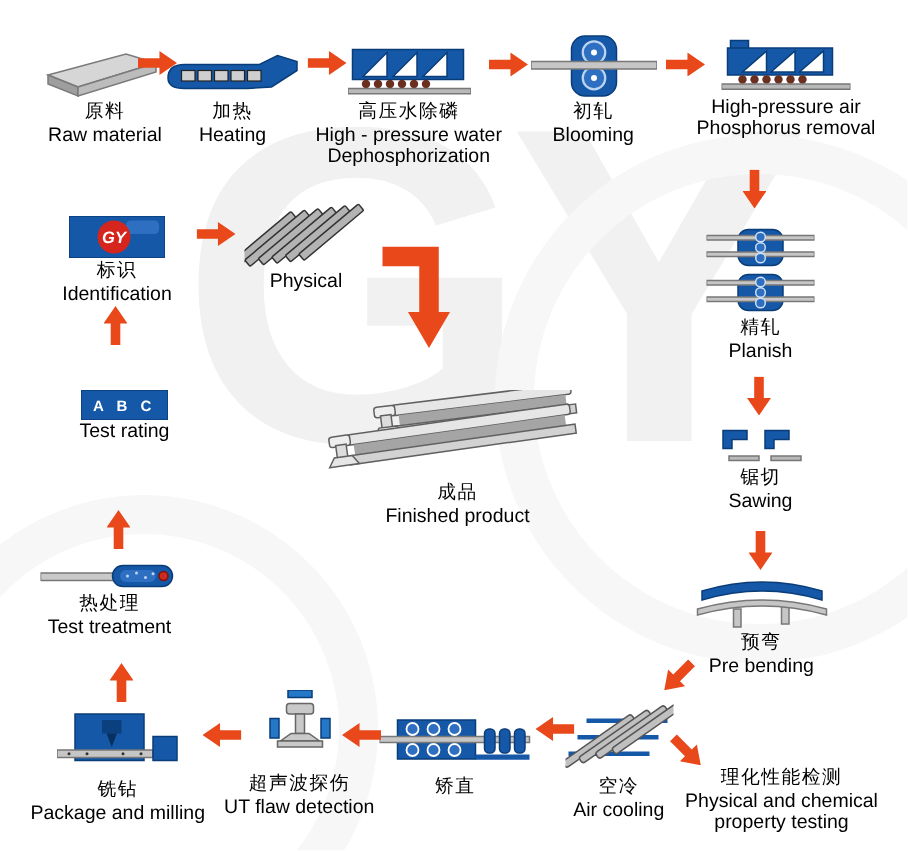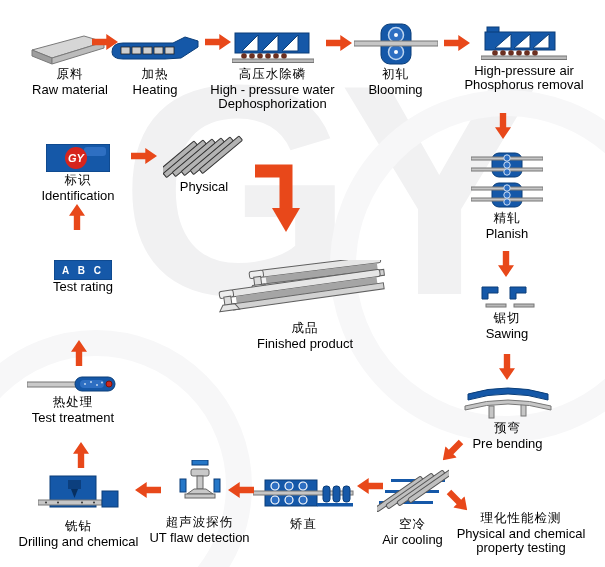--- a/index.html
+++ b/index.html
@@ -234,21 +234,21 @@
         <polygon points="33,15 40,15 36.5,24" fill="#072f60"></polygon>
         <rect x="0" y="26" width="64" height="5" fill="#c6c6c6" stroke="#777"></rect>
         <circle cx="8" cy="28.5" r="1" fill="#333"></circle>
           <circle cx="20" cy="28.5" r="1" fill="#333"></circle>
         <circle cx="44" cy="28.5" r="1" fill="#333"></circle>
           <circle cx="56" cy="28.5" r="1" fill="#333"></circle>
         <rect x="64" y="17" width="16" height="16" fill="#1558a8" stroke="#0a3d78"></rect>
       </svg>
     </div>
     <div class="cn">铣钻</div>
-    <div class="en">Drilling and chemical</div>
+    <div class="en">Package and milling</div>
   </div>
 
   <div class="step" style="left:8px;top:368px;width:130px;">
     <div class="icon-wrap" style="height:26px;">
       <svg width="92" height="20" viewBox="0 0 92 20">
         <rect x="0" y="8" width="58" height="5" fill="#c9c9c9" stroke="#777"></rect>
         <rect x="48" y="3" width="40" height="14" rx="7" fill="#1558a8" stroke="#0a3d78"></rect>
         <rect x="53" y="6" width="24" height="8" rx="4" fill="#2e6fc2"></rect>
         <circle cx="58" cy="10" r="1" fill="#bcd4ef"></circle>
           <circle cx="64" cy="8" r="1" fill="#bcd4ef"></circle>

